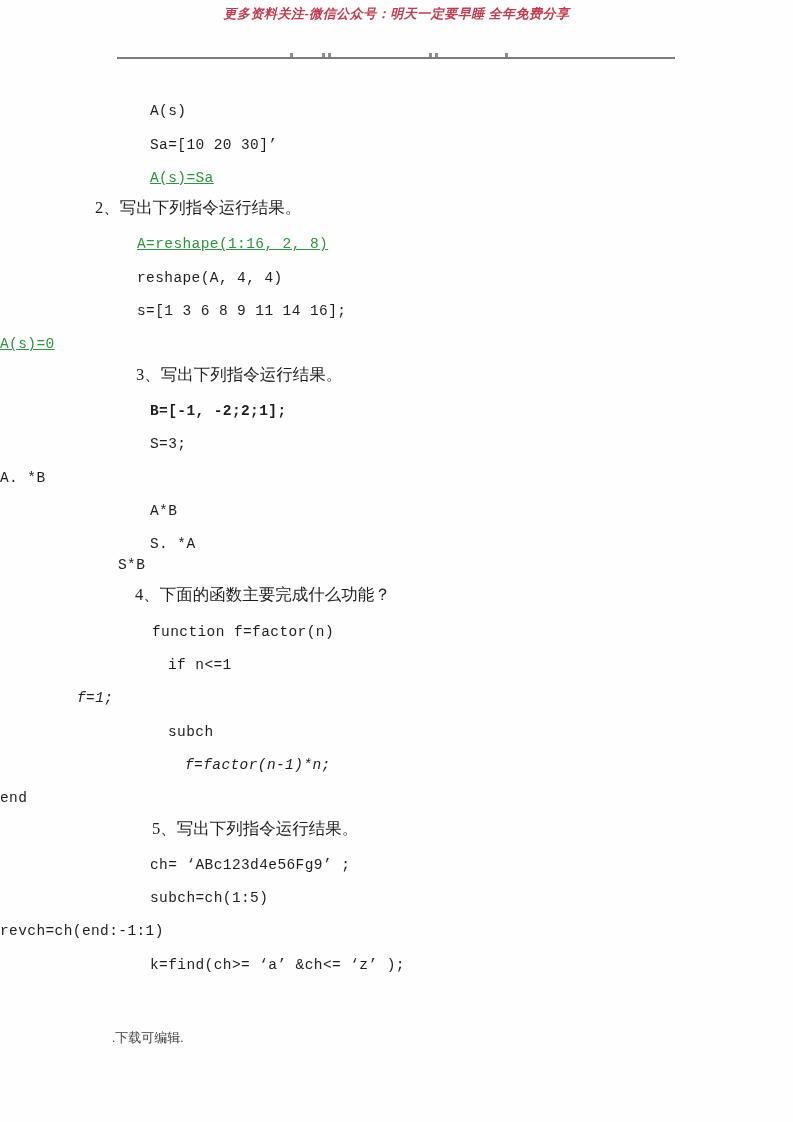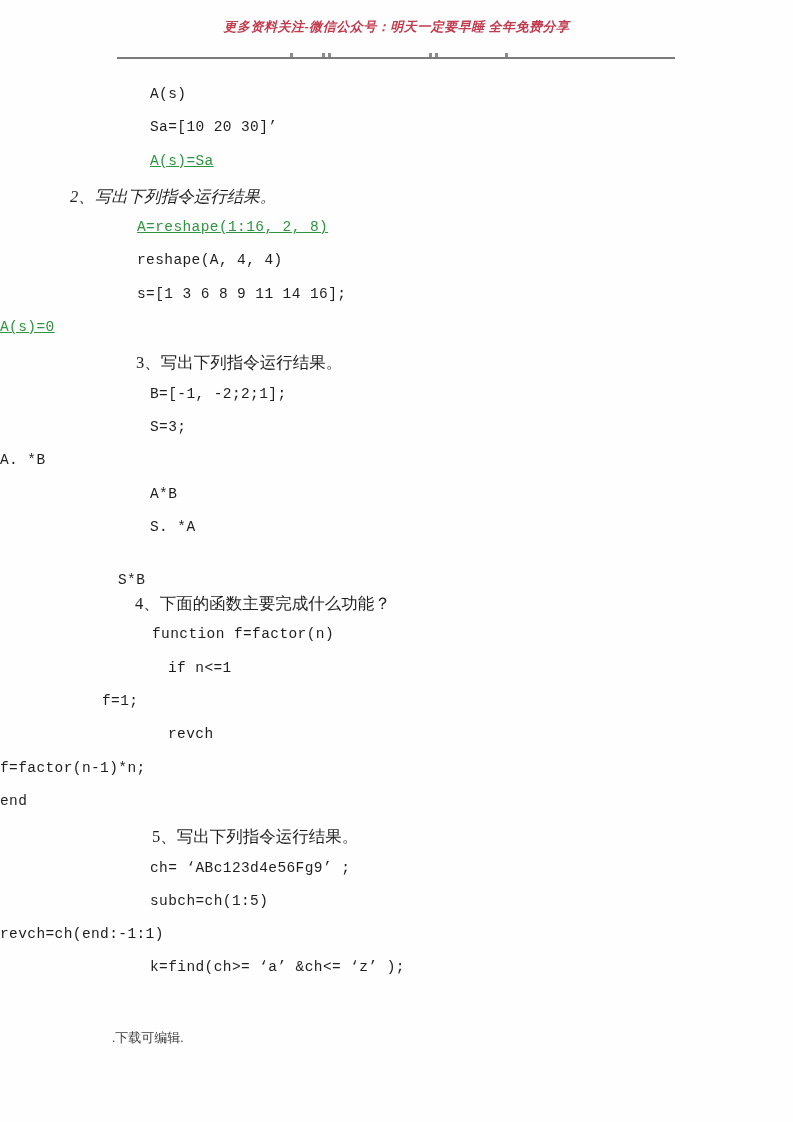--- a/index.html
+++ b/index.html
@@ -10,21 +10,21 @@
     overflow: hidden;
     font-family: "Liberation Serif", "DejaVu Serif", serif;
   }
   .page {
     position: absolute; inset: 0;
     background: #fefefe;
   }
   
   .promo {
     position: absolute;
-    top: 18px; left: 0; right: 0;
+    top: 5px; left: 0; right: 0;
     text-align: center;
     font-family: "Liberation Serif", "DejaVu Serif", serif;
     font-style: italic;
     font-weight: 600;
     font-size: 13px;
     letter-spacing: 0.5px;
     color: var(--promo-red, #c13b4e);
   }
   
   .rule {
@@ -40,24 +40,24 @@
     background: #8d8d8d;
   }
   
   .doc {
     position: absolute;
     top: 86px; left: 0; right: 0;
   }
   .line {
     height: 33.3px;
     display: flex;
-    align-items: flex-start;
+    align-items: flex-end;
     white-space: pre;
   }
-  .line.tight { height: 21px; margin-top: 20px; }
+  .line.tight { height: 21px; }
   .code {
     font-family: "Liberation Mono", "DejaVu Sans Mono", monospace;
     font-size: 14.5px;
     letter-spacing: 0.4px;
     color: var(--code-black, #1e1e1e);
   }
   .code-green {
     font-family: "Liberation Mono", "DejaVu Sans Mono", monospace;
     font-size: 14.5px;
     letter-spacing: 0.4px;
@@ -91,38 +91,38 @@
       <div class="artifact" style="left: 328px;"></div>
       <div class="artifact" style="left: 429px;"></div>
       <div class="artifact" style="left: 435px;"></div>
       <div class="artifact" style="left: 505px;"></div>
     </div>
 
   <div class="doc" id="doc-lines">
       <div class="line" style="padding-left: 150px;"><span class="code">A(s)</span></div>
       <div class="line" style="padding-left: 150px;"><span class="code">Sa=[10 20 30]’</span></div>
       <div class="line" style="padding-left: 150px;"><span class="code-green">A(s)=Sa</span></div>
-      <div class="line" style="padding-left: 70px; font-style: italic;"><span class="question">2、写出下列指令运行结果。</span></div>
+      <div class="line" style="padding-left: 95px;"><span class="question">2、写出下列指令运行结果。</span></div>
       <div class="line" style="padding-left: 137px;"><span class="code-green">A=reshape(1:16, 2, 8)</span></div>
       <div class="line" style="padding-left: 137px;"><span class="code">reshape(A, 4, 4)</span></div>
       <div class="line" style="padding-left: 137px;"><span class="code">s=[1 3 6 8 9 11 14 16];</span></div>
       <div class="line" style=""><span class="code-green">A(s)=0</span></div>
       <div class="line" style="padding-left: 136px;"><span class="question">3、写出下列指令运行结果。</span></div>
-      <div class="line" style="padding-left: 150px;"><span class="code">B=[-1, -2;2;1];</span></div>
+      <div class="line" style="padding-left: 150px; font-weight: bold;"><span class="code">B=[-1, -2;2;1];</span></div>
       <div class="line" style="padding-left: 150px;"><span class="code">S=3;</span></div>
       <div class="line" style=""><span class="code">A. *B</span></div>
       <div class="line" style="padding-left: 150px;"><span class="code">A*B</span></div>
       <div class="line" style="padding-left: 150px;"><span class="code">S. *A</span></div>
       <div class="line tight" style="padding-left: 118px;"><span class="code">S*B</span></div>
       <div class="line" style="padding-left: 135px;"><span class="question">4、下面的函数主要完成什么功能？</span></div>
       <div class="line" style="padding-left: 152px;"><span class="code">function f=factor(n)</span></div>
       <div class="line" style="padding-left: 168px;"><span class="code">if n&lt;=1</span></div>
-      <div class="line" style="padding-left: 102px;"><span class="code">f=1;</span></div>
-      <div class="line" style="padding-left: 168px;"><span class="code">revch</span></div>
-      <div class="line" style=""><span class="code">f=factor(n-1)*n;</span></div>
+      <div class="line" style="padding-left: 77px; font-style: italic;"><span class="code">f=1;</span></div>
+      <div class="line" style="padding-left: 168px;"><span class="code">subch</span></div>
+      <div class="line" style="padding-left: 185px; font-style: italic;"><span class="code">f=factor(n-1)*n;</span></div>
       <div class="line" style=""><span class="code">end</span></div>
       <div class="line" style="padding-left: 152px;"><span class="question">5、写出下列指令运行结果。</span></div>
       <div class="line" style="padding-left: 150px;"><span class="code">ch= ‘ABc123d4e56Fg9’ ;</span></div>
       <div class="line" style="padding-left: 150px;"><span class="code">subch=ch(1:5)</span></div>
       <div class="line" style=""><span class="code">revch=ch(end:-1:1)</span></div>
       <div class="line" style="padding-left: 150px;"><span class="code">k=find(ch&gt;= ‘a’ &amp;ch&lt;= ‘z’ );</span></div>
     </div>
 
   <div class="footer-note">.下载可编辑.</div>
 

